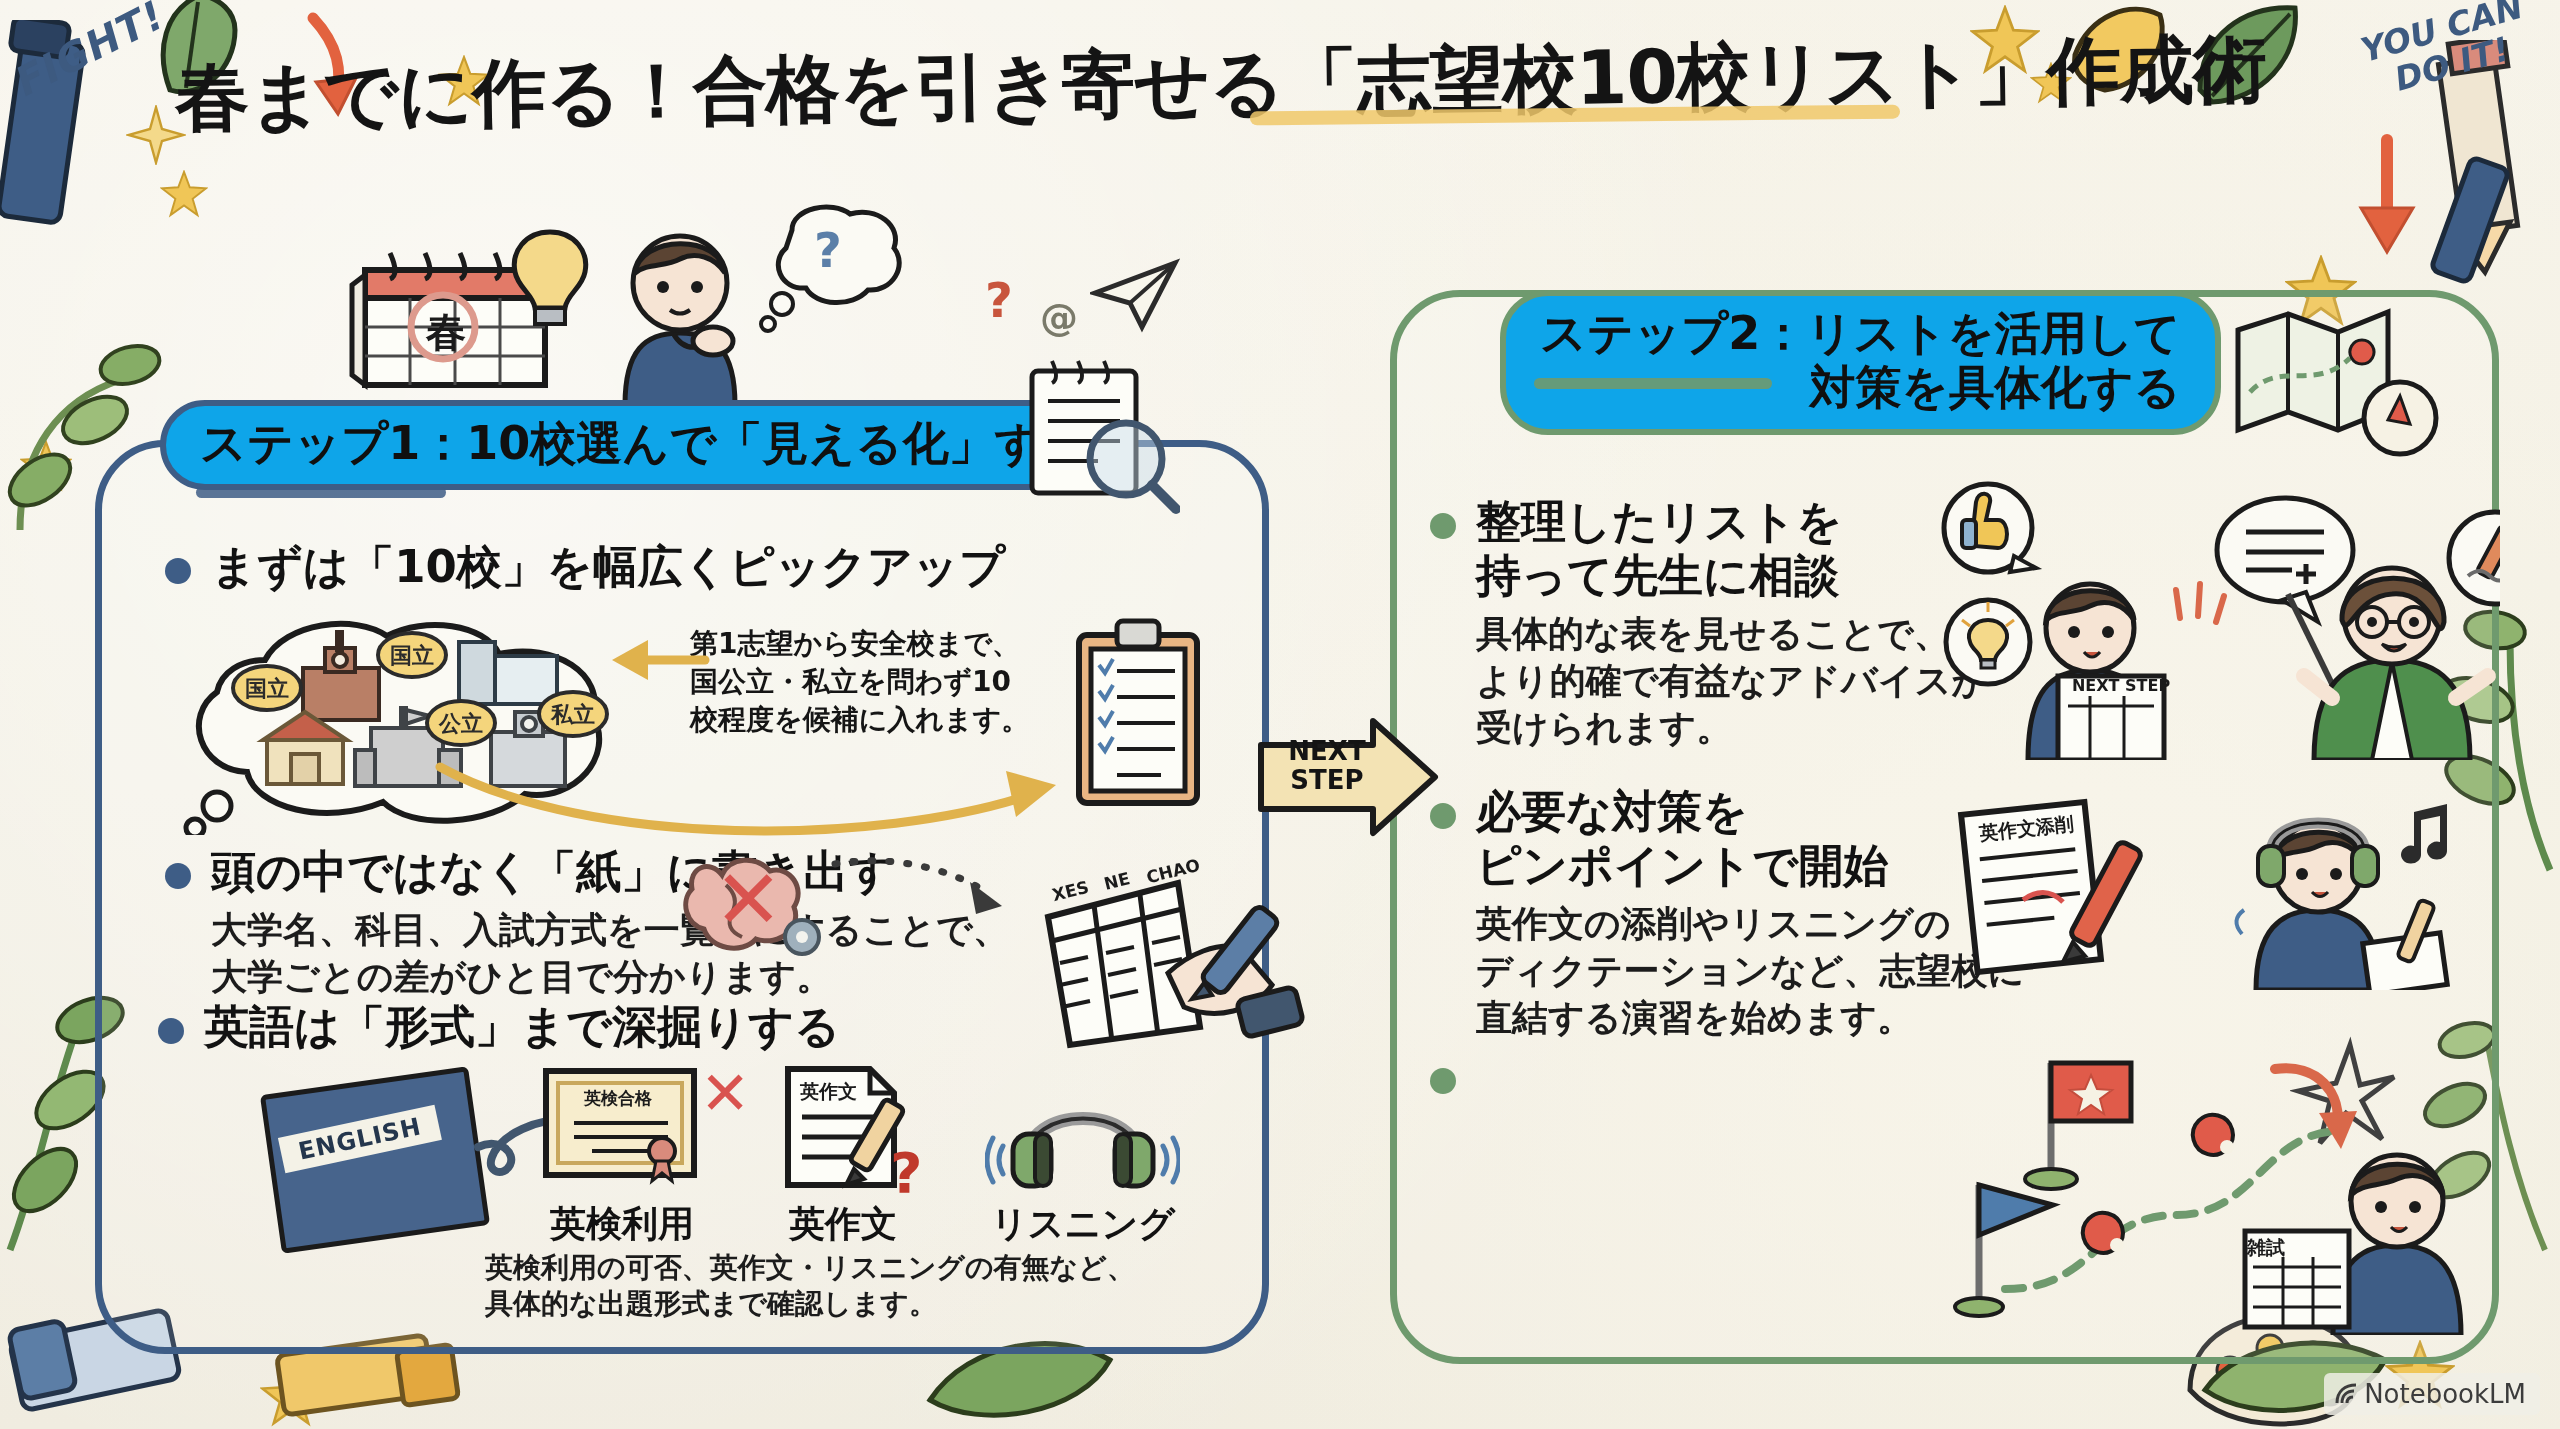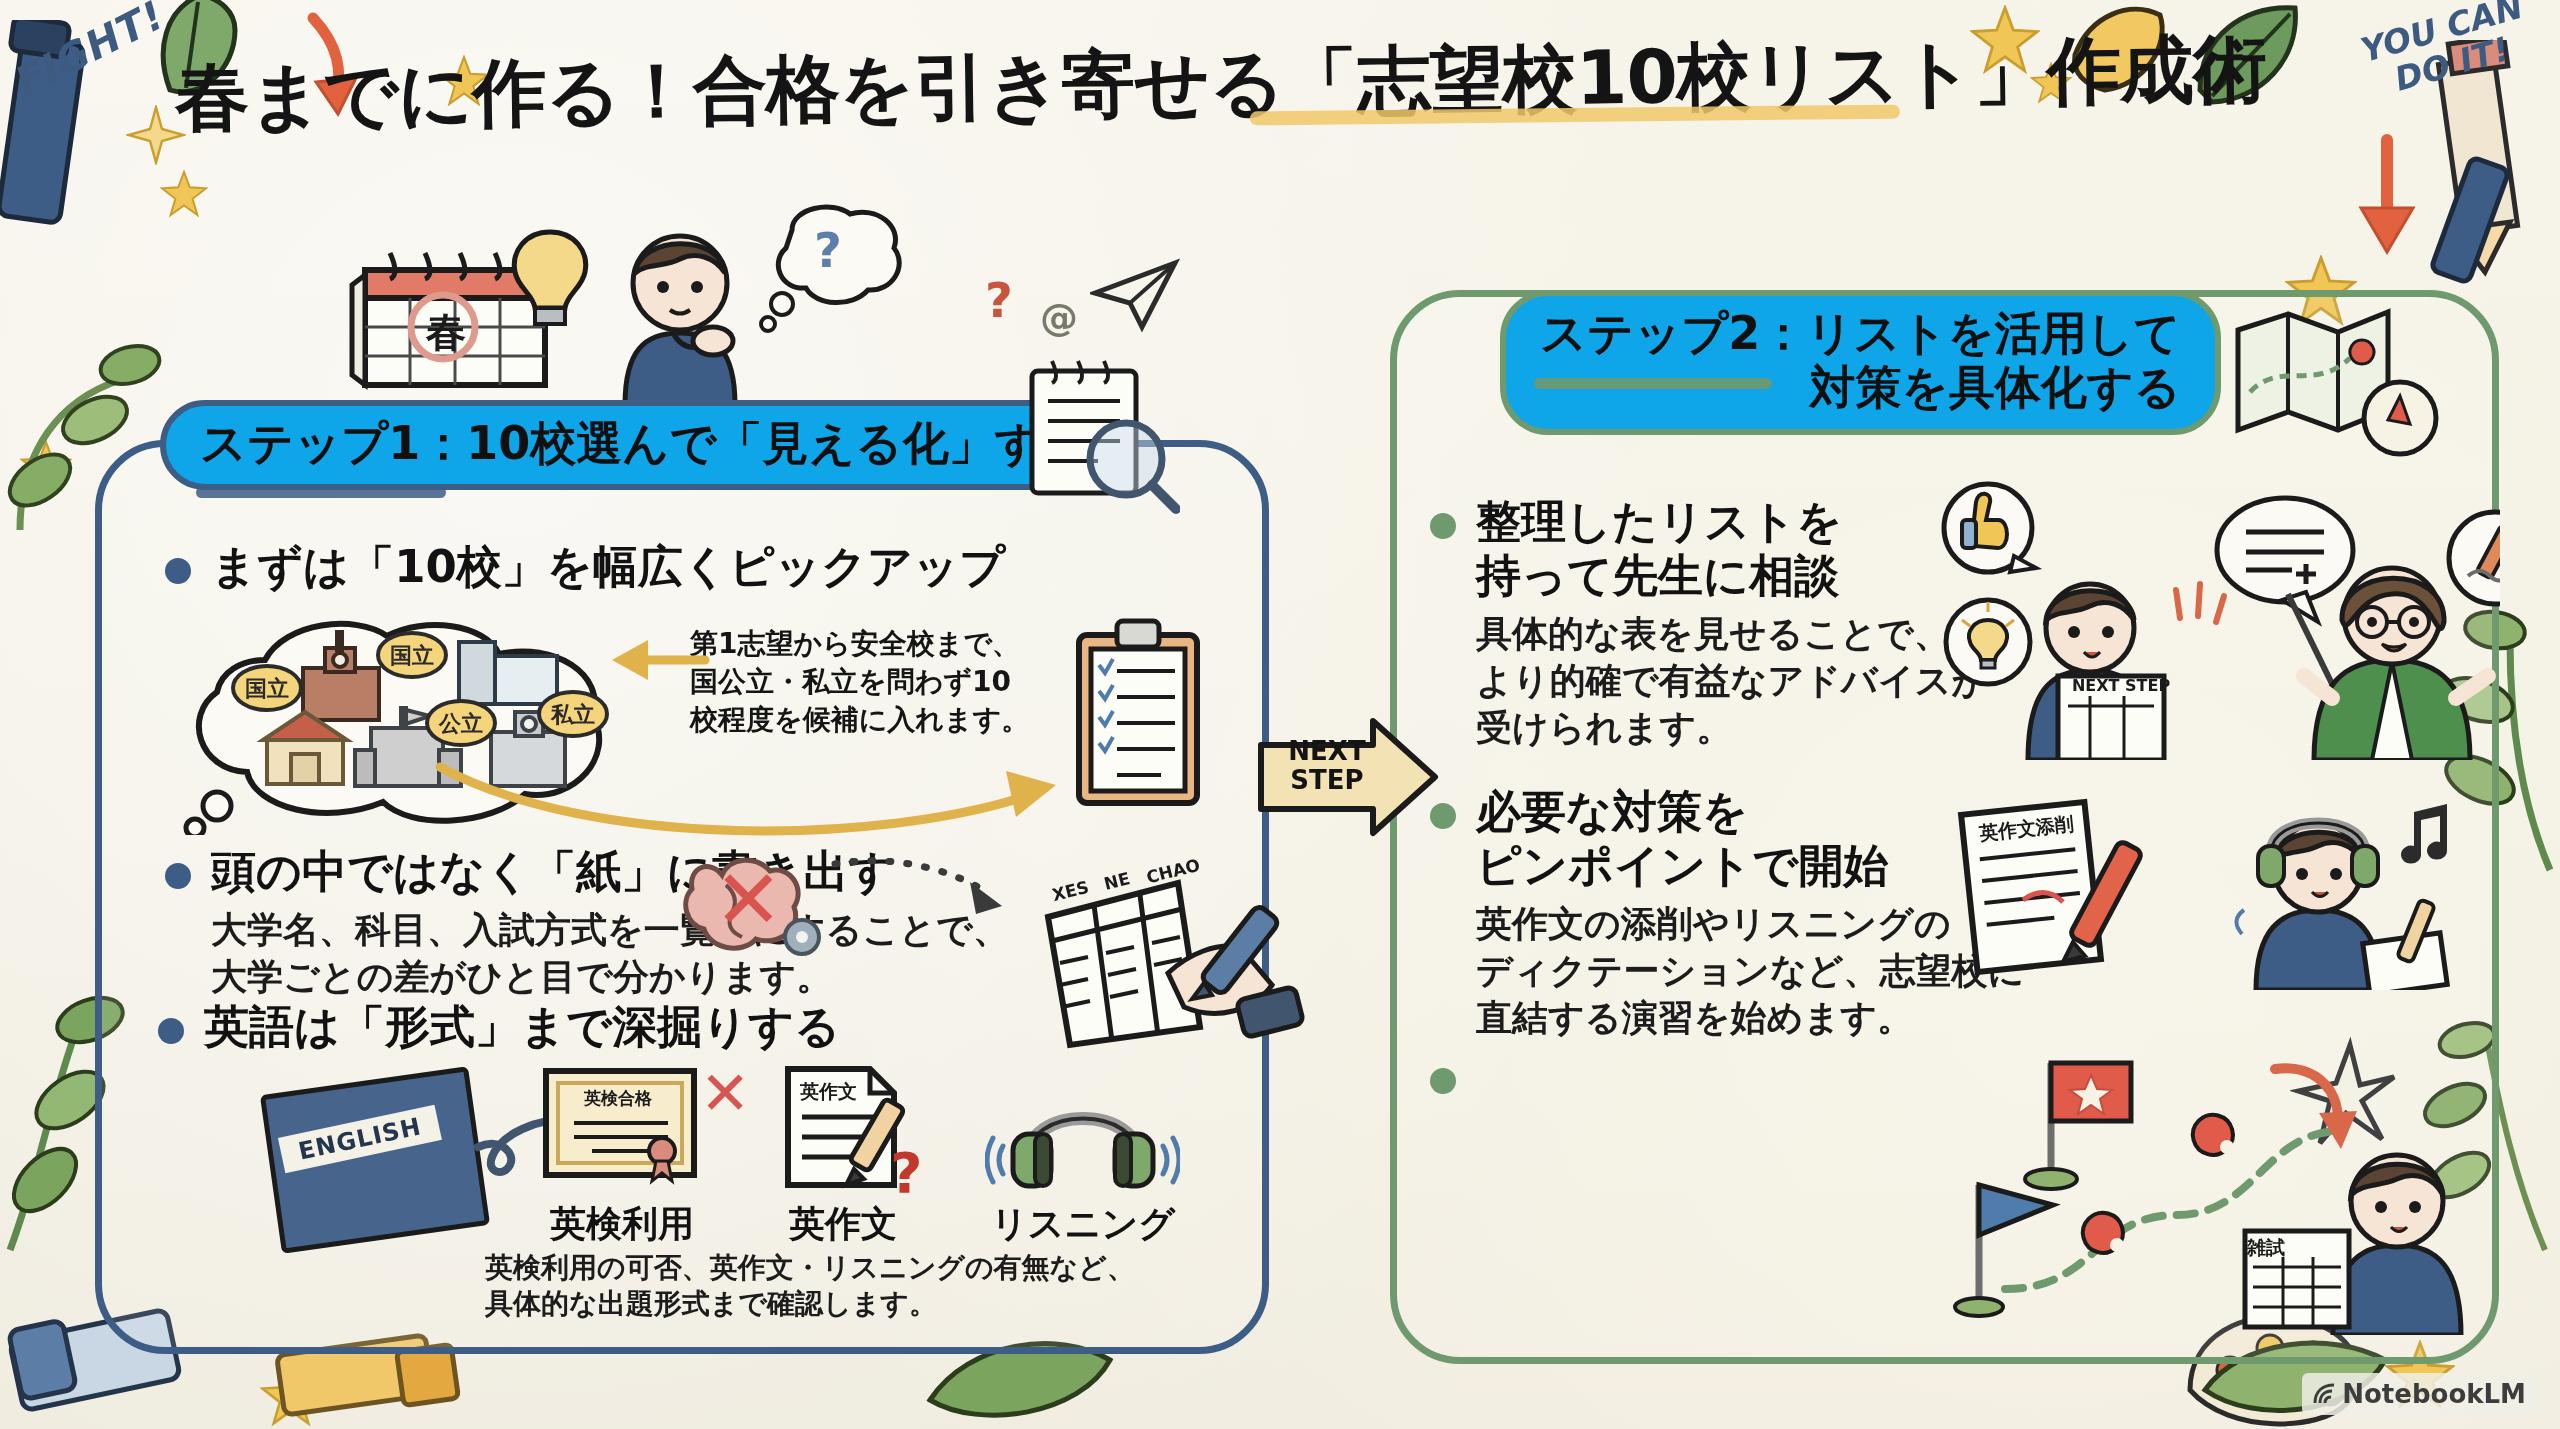--- a/index.html
+++ b/index.html
@@ -117,21 +117,21 @@
   .icon-label{
     position:absolute;font-size:36px;font-weight:800;color:#121212;text-align:center;white-space:nowrap;
   }
   .redx{position:absolute;color:#d9534f;font-weight:800;}
   .redq{position:absolute;color:#c0392b;font-weight:800;}
 
   .watermark{
     position:absolute;right:20px;bottom:14px;
     background:rgba(240,238,230,.85);border-radius:6px;
     padding:6px 14px 6px 10px;display:flex;align-items:center;gap:4px;
-    font-size:26px;color:#3c3c3c;font-weight:700;
+    font-size:26px;color:#3c3c3c;font-weight:400;
   }
   .wm-icon{font-size:24px;color:#3c3c3c;}
 </style>
 </head>
 <body>
 
 <div class="paper-noise"></div>
 
 <div class="layer">
 

